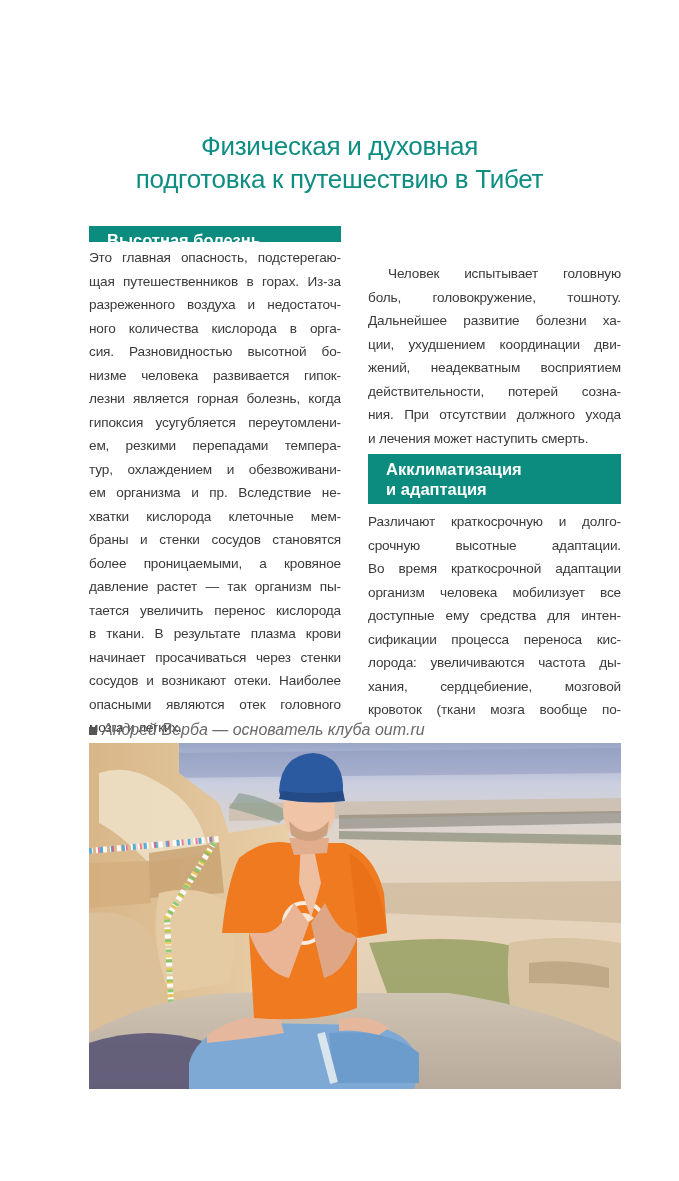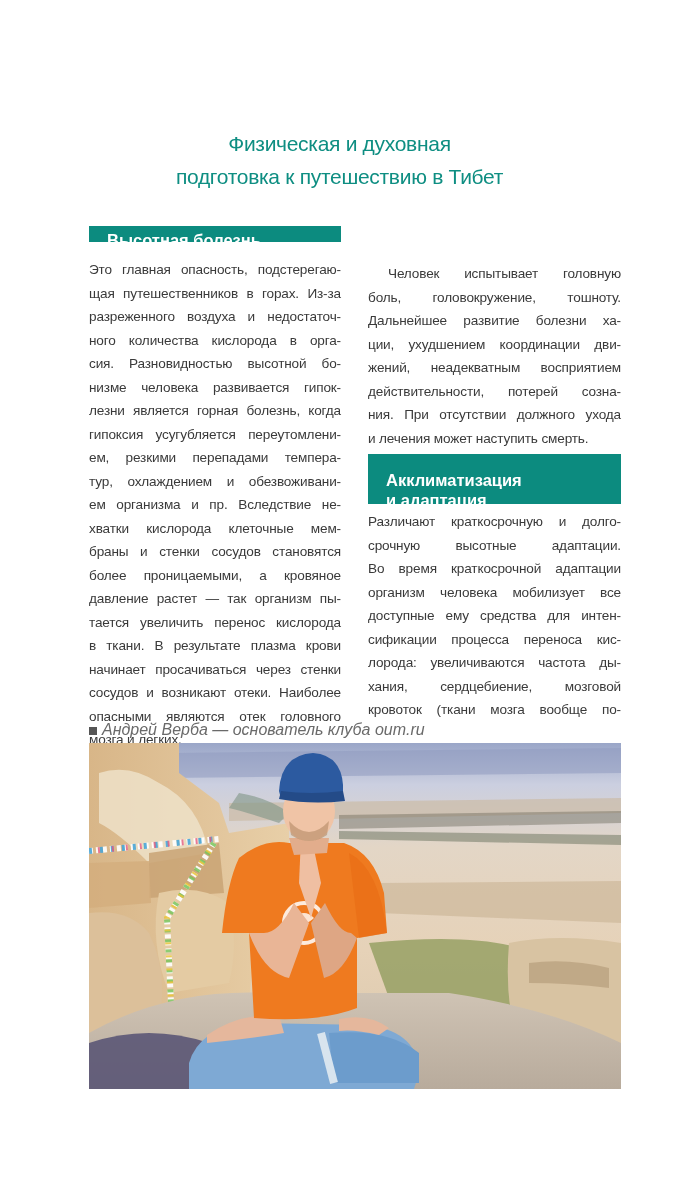--- a/index.html
+++ b/index.html
@@ -1,24 +1,24 @@
 <!DOCTYPE html>
 <html><head>
 <meta charset="utf-8">
 <style>
   html, body { margin: 0; padding: 0; background: #ffffff; }
   body { width: 679px; height: 1181px; position: relative; overflow: hidden; font-family: "Liberation Sans", "DejaVu Sans", sans-serif; color: #3a3a3a; }
-  .title { position: absolute; left: 0; width: 679px; top: 113px; text-align: center; color: #0e8e82; font-size: 21px; line-height: 33px; font-weight: normal; letter-spacing: -0.3px; }
+  .title { position: absolute; left: 0; width: 679px; top: 113px; text-align: center; color: #0e8e82; font-size: 26px; line-height: 33px; font-weight: normal; letter-spacing: -0.3px; }
   .title span { display: block; }
   .col { position: absolute; }
   .col1 { left: 89px; top: 226px; width: 252px; }
   .col2 { left: 368px; top: 240px; width: 253px; }
   .hbox { background: #0c8b7f; color: #ffffff; font-weight: bold; font-size: 16.5px; line-height: 20px; padding: 4px 0 4px 18px; box-sizing: border-box; }
   .hbox1 { height: 16px; width: 252px; }
-  .hbox2 { height: 50px; width: 253px; padding-top: 16px; }
+  .hbox2 { height: 50px; width: 253px; padding-top: 5px; }
   .hbox span { display: block; }
   .text p { margin: 0; font-size: 13.6px; line-height: 23.5px; text-align: justify; letter-spacing: -0.15px; }
   .line { display: block; text-align: justify; text-align-last: justify; white-space: nowrap; }
   .line.last { text-align-last: left; }
   .caption { position: absolute; left: 89px; top: 722px; font-size: 16px; font-style: italic; color: #6a6a6a; line-height: 16px; }
   .caption .sq { display: inline-block; width: 8px; height: 8px; background: #555; margin-right: 5px; vertical-align: 0px; font-style: normal; }
   .photo { position: absolute; left: 89px; top: 743px; width: 532px; height: 346px; overflow: hidden; }
   .photo svg { display: block; }
 </style>
 </head>
@@ -26,21 +26,21 @@
 
 <h1 class="title">
   <span>Физическая и духовная</span>
   <span>подготовка к путешествию в Тибет</span>
 </h1>
 
 <div class="col col1">
   <div class="hbox hbox1">
     <span>Высотная болезнь</span>
   </div>
-  <div class="text" style="margin-top:16px">
+  <div class="text" style="margin-top:4px">
     <p id="s1">
         <span class="line">Это главная опасность, подстерегаю-</span>
         <span class="line">щая путешественников в горах. Из-за</span>
         <span class="line">разреженного воздуха и недостаточ-</span>
         <span class="line">ного количества кислорода в орга-</span>
         <span class="line">сия. Разновидностью высотной бо-</span>
         <span class="line">низме человека развивается гипок-</span>
         <span class="line">лезни является горная болезнь, когда</span>
         <span class="line">гипоксия усугубляется переутомлени-</span>
         <span class="line">ем, резкими перепадами темпера-</span>

